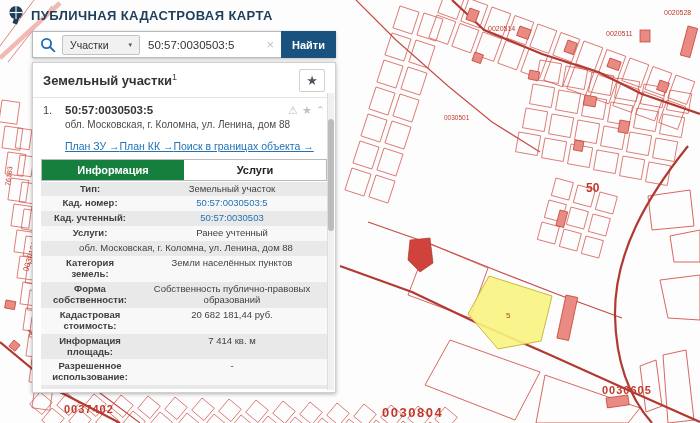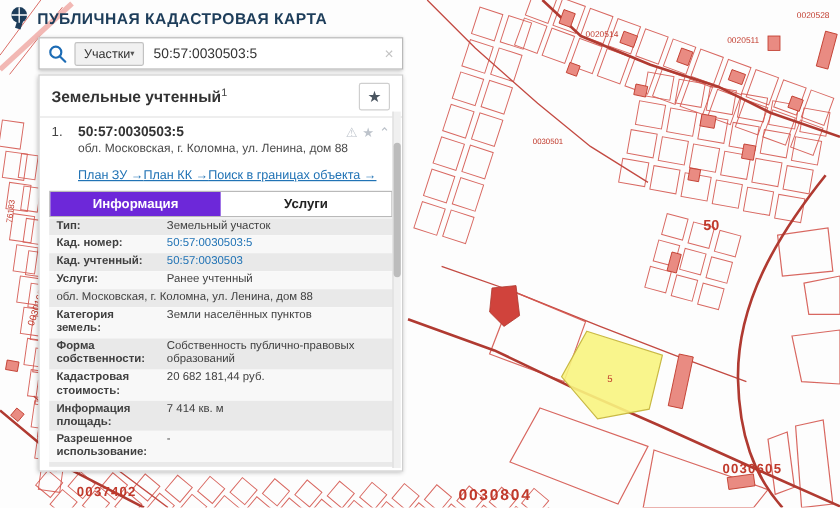--- a/index.html
+++ b/index.html
@@ -20,21 +20,21 @@
 
   
   .header{position:absolute;left:8px;top:5px;display:flex;align-items:center;gap:7px;justify-content:flex-end;}
   .header .title{font-size:13px;font-weight:bold;color:#1d3d5a;letter-spacing:.4px;}
 
   
   .searchbar{position:absolute;left:32px;top:31px;width:304px;height:27px;background:#fff;
     border:1px solid #b9b9b9;box-shadow:0 1px 3px rgba(0,0,0,.25);
     display:flex;align-items:center;box-sizing:border-box;}
   .mag{width:16px;height:16px;margin:0 6px 0 7px;flex:0 0 auto;}
-  .cat-btn{display:flex;align-items:center;gap:0;background:#f1f1f1;border:1px solid #c2c2c2;
+  .cat-btn{display:flex;align-items:center;gap:20px;background:#f1f1f1;border:1px solid #c2c2c2;
     border-radius:2px;font-size:10.5px;color:#333;padding:3px 7px;margin-right:6px;cursor:pointer;white-space:nowrap;}
   .cat-caret{font-size:7px;color:#555;}
   .q-input{flex:1;border:none;outline:none;font-size:11.5px;color:#333;
     font-family:"Liberation Sans",sans-serif;min-width:0;background:transparent;}
   .clear-x{color:#c3c3c3;font-size:13px;margin:0 7px;cursor:pointer;}
   .find-btn{height:27px;margin:-1px -1px -1px 0;background:#19527f;color:#fff;border:none;
     font-size:11px;font-weight:bold;padding:0 11px;cursor:pointer;font-family:"Liberation Sans",sans-serif;}
 
   
   .panel{position:absolute;left:32px;top:62px;width:304px;height:331px;background:#fff;
@@ -52,23 +52,23 @@
   .cadnum{font-size:11.5px;font-weight:bold;color:#333;flex:1;}
   .card-icons{display:flex;gap:4px;color:#bdc3cb;font-size:11px;flex:0 0 auto;}
   .card-icons span{cursor:pointer;}
   .addr{font-size:10px;color:#4a4a4a;margin:2px 0 3px 22px;line-height:1.25;}
   .links{display:flex;margin:8px 0 7px 22px;flex-wrap:nowrap;}
   .links a{font-size:10.5px;color:#2173b5;text-decoration:underline;white-space:nowrap;cursor:pointer;}
 
   .tabs{display:flex;margin:0 8px;border:1px solid #b9b9b9;}
   .tab{flex:1;text-align:center;font-size:11px;font-weight:bold;color:#222;background:#fff;
     padding:4px 0;cursor:pointer;}
-  .tab.active{background:#6d28d9;color:#fff;}
-
-  .info-table{margin:1px 4px 0 8px;}
+  .tab.active{background:#15803d;color:#fff;}
+
+  .info-table{margin:1px 4px 0 8px;text-align:center;}
   .info-row{display:flex;font-size:9.5px;line-height:1.15;color:#3f3f3f;padding:2px 6px;}
   .info-row.odd{background:#e9e9e9;}
   .info-row.even{background:#f8f8f8;}
   .ilabel{width:92px;flex:0 0 auto;font-weight:bold;padding-right:6px;box-sizing:border-box;}
   .ivalue{flex:1;}
   .ivalue.link{color:#2173b5;cursor:pointer;}
 
   .scrollbar{position:absolute;right:1px;top:30px;bottom:2px;width:6px;background:#f0f0f0;
     border-left:1px solid #ddd;}
   .scroll-thumb{position:absolute;left:0;right:0;top:26px;height:112px;background:#bcbcbc;border-radius:3px;}
@@ -277,26 +277,27 @@
     <svg class="mag" viewBox="0 0 16 16">
       <circle cx="6.5" cy="6.5" r="4.6" fill="none" stroke="#1d6cb5" stroke-width="1.8"></circle>
       <line x1="10" y1="10" x2="14.4" y2="14.4" stroke="#1d6cb5" stroke-width="1.8" stroke-linecap="round"></line>
     </svg>
     <div class="cat-btn">
       <span>Участки</span>
       <span class="cat-caret">▾</span>
     </div>
     <input class="q-input" type="text" value="50:57:0030503:5" style="">
     <span class="clear-x">×</span>
+    <button class="find-btn">Найти</button>
   </div>
 
   <div class="panel">
     <div class="panel-head">
       <span class="panel-title">
-        <span>Земельные учтенный</span><sup>1</sup>
+        <span>Земельный участки</span><sup>1</sup>
       </span>
       <div class="fav-btn">
         <span>★</span>
       </div>
     </div>
 
     <div class="card">
       <div class="card-top">
         <span class="idx">1.</span>
         <span class="cadnum">50:57:0030503:5</span>

